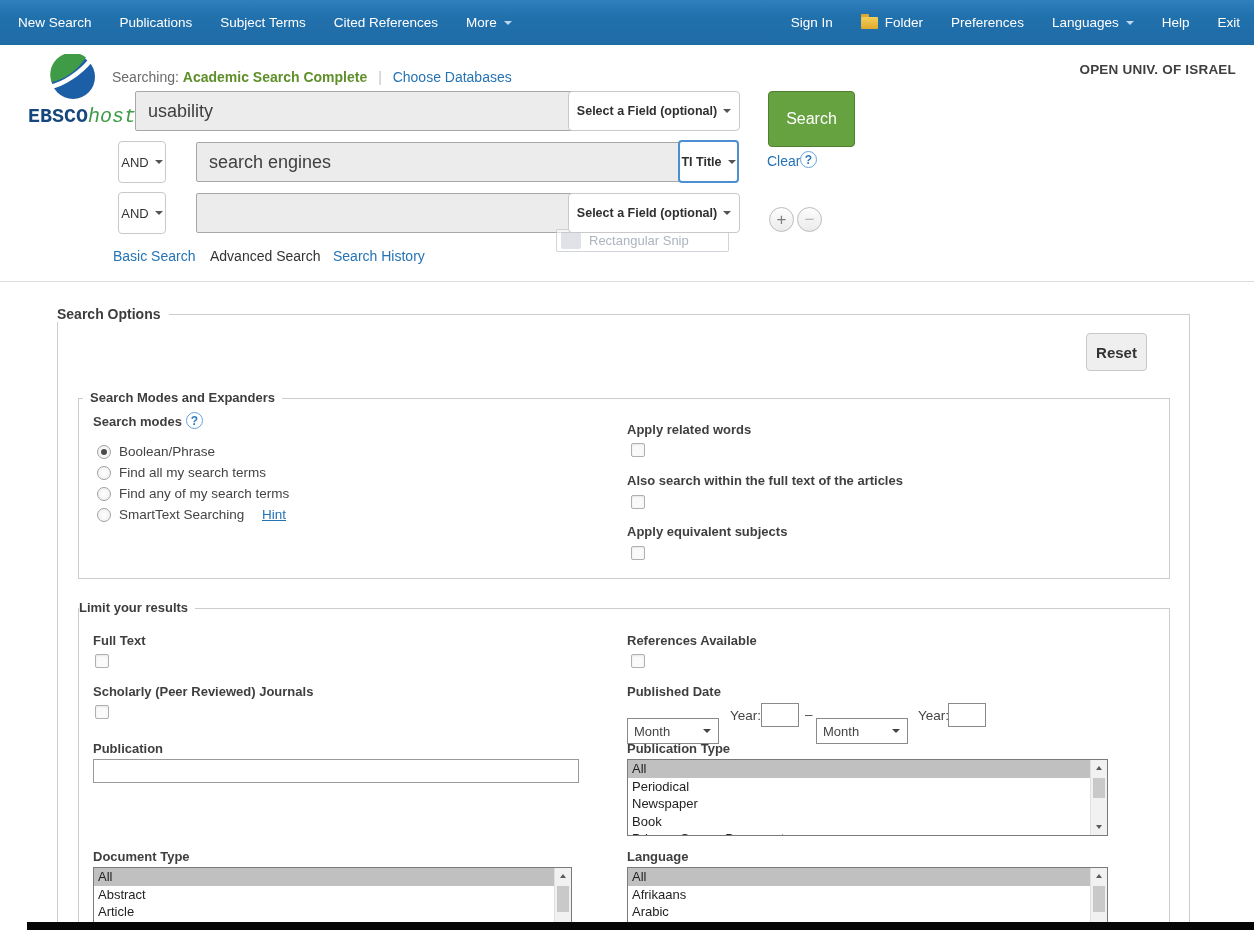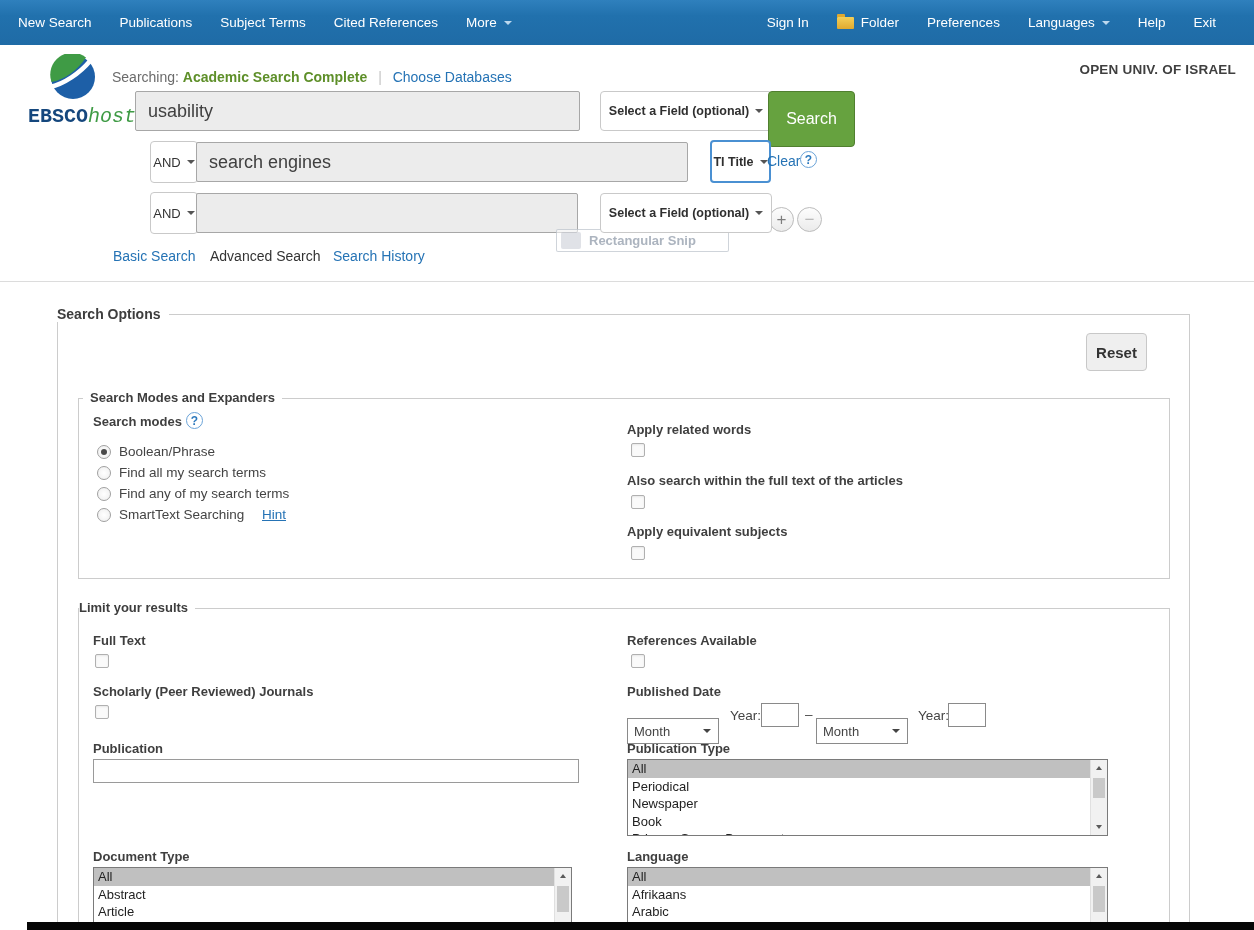--- a/index.html
+++ b/index.html
@@ -4,21 +4,21 @@
 <style>
   * { margin:0; padding:0; box-sizing:border-box; }
   body { background:#fff; font-family:"Liberation Sans", sans-serif; }
   .page { position:relative; width:1254px; height:930px; overflow:hidden; background:#fff; }
 
   
   .navbar { position:absolute; left:0; top:0; width:1254px; height:45px;
     background:linear-gradient(180deg,#2f80bd 0%,#2171ad 35%,#1f6ba6 100%);
     display:flex; justify-content:space-between; align-items:center; z-index:5; }
   .nav-group { display:flex; align-items:center; height:100%; }
-  .nav-left { padding-left:4px; } .nav-right { padding-right:24px; }
+  .nav-left { padding-left:4px; } .nav-right { padding-right:0; }
   .nav-item { color:#fff; font-size:13.5px; padding:0 14px; height:45px; display:flex;
     align-items:center; cursor:pointer; text-decoration:none; white-space:nowrap; }
   .caret { display:inline-block; width:0; height:0; border-left:4px solid transparent;
     border-right:4px solid transparent; border-top:4px solid #555; margin-left:6px; }
   .caret-nav { border-top-color:#bcd8ee; margin-left:7px; }
   .folder-ico { position:relative; width:17px; height:12px; margin-right:7px;
     background:linear-gradient(180deg,#f3cf58,#dfa92f); border-radius:1px; }
   .folder-ico::before { content:""; position:absolute; left:0; top:-3px; width:8px; height:3px;
     background:#dfa92f; border-radius:1px 1px 0 0; }
 
@@ -32,21 +32,21 @@
   .searching-line .sep { color:#c4c4c4; margin:0 7px; }
   .link { color:#2573b5; text-decoration:none; cursor:pointer; }
   .institution { position:absolute; right:18px; top:62px; font-size:13.5px; font-weight:bold;
     color:#3f3f3f; letter-spacing:.2px; }
 
   
   .term-input { position:absolute; background:#ececec; border:1px solid #a7a7a7; border-radius:2px;
     font-family:"Liberation Sans",sans-serif; font-size:18px; color:#404040; padding:0 12px;margin-left:20px; }
   .drop-btn { position:absolute; background:#fff; border:1px solid #c9c9c9; border-radius:4px;
     display:flex; align-items:center; justify-content:center; font-size:12.5px; font-weight:bold;
-    color:#2f2f2f; cursor:pointer; white-space:nowrap;margin-left:32px; }
+    color:#2f2f2f; cursor:pointer; white-space:nowrap; }
   .and-btn { font-weight:normal; font-size:13px; color:#333; }
   .ti-btn { border:2px solid #4a90d2; border-radius:4px; }
   .search-btn { position:absolute; left:768px; top:91px; width:87px; height:56px;
     background:#66a23f; border:1px solid #507f2f; border-radius:4px; color:#fff; font-size:16px;
     display:flex; align-items:center; justify-content:center; cursor:pointer; }
   .q-icon { display:inline-flex; width:17px; height:17px; border-radius:50%;
     border:1px solid #6aa3d8; color:#2d79bd; background:#fff; font-size:12px; font-weight:bold;
     align-items:center; justify-content:center; cursor:pointer; }
   .q-icon::before { content:"?"; }
   .round-btn { position:absolute; width:25px; height:25px; border-radius:50%;
@@ -55,21 +55,21 @@
   .plus-btn { color:#7d7d7d; } .plus-btn::before{ content:"+"; }
   .minus-btn { color:#b7b7b7; } .minus-btn::before{ content:"−"; }
   .form-links { position:absolute; top:248px; font-size:14px; }
   .cur-page { color:#333; }
 
   .ghost-snip { position:absolute; left:556px; top:229px; width:173px; height:23px; z-index:1;
     border:1px solid rgba(168,176,188,.55); background:rgba(255,255,255,.55); border-radius:2px;
     display:flex; align-items:center; }
   .ghost-snip .g-ico { width:20px; height:17px; margin:0 8px 0 4px;
     background:rgba(165,173,185,.35); border-radius:2px; }
-  .ghost-snip .g-txt { font-size:13px; color:rgba(168,176,188,.95);font-weight:bold; }
+  .ghost-snip .g-txt { font-size:13px; color:rgba(168,176,188,.95); }
 
   .divider { position:absolute; left:0; top:281px; width:1254px; height:1px; background:#dcdcdc; }
 
   
   .fieldset { position:absolute; border:1px solid #cccccc; background:#fff; }
   .legend { position:absolute; top:-9px; background:#fff; font-weight:bold; color:#3d3d3d; }
   .legend-lg { font-size:14px; left:-1px; padding-right:9px; }
   .legend-sm { font-size:13px; padding:0 7px; }
   .blabel { position:absolute; font-size:13px; font-weight:bold; color:#3f3f3f; white-space:nowrap; }
   .reset-btn { position:absolute; left:1028px; top:18px; width:61px; height:38px;

